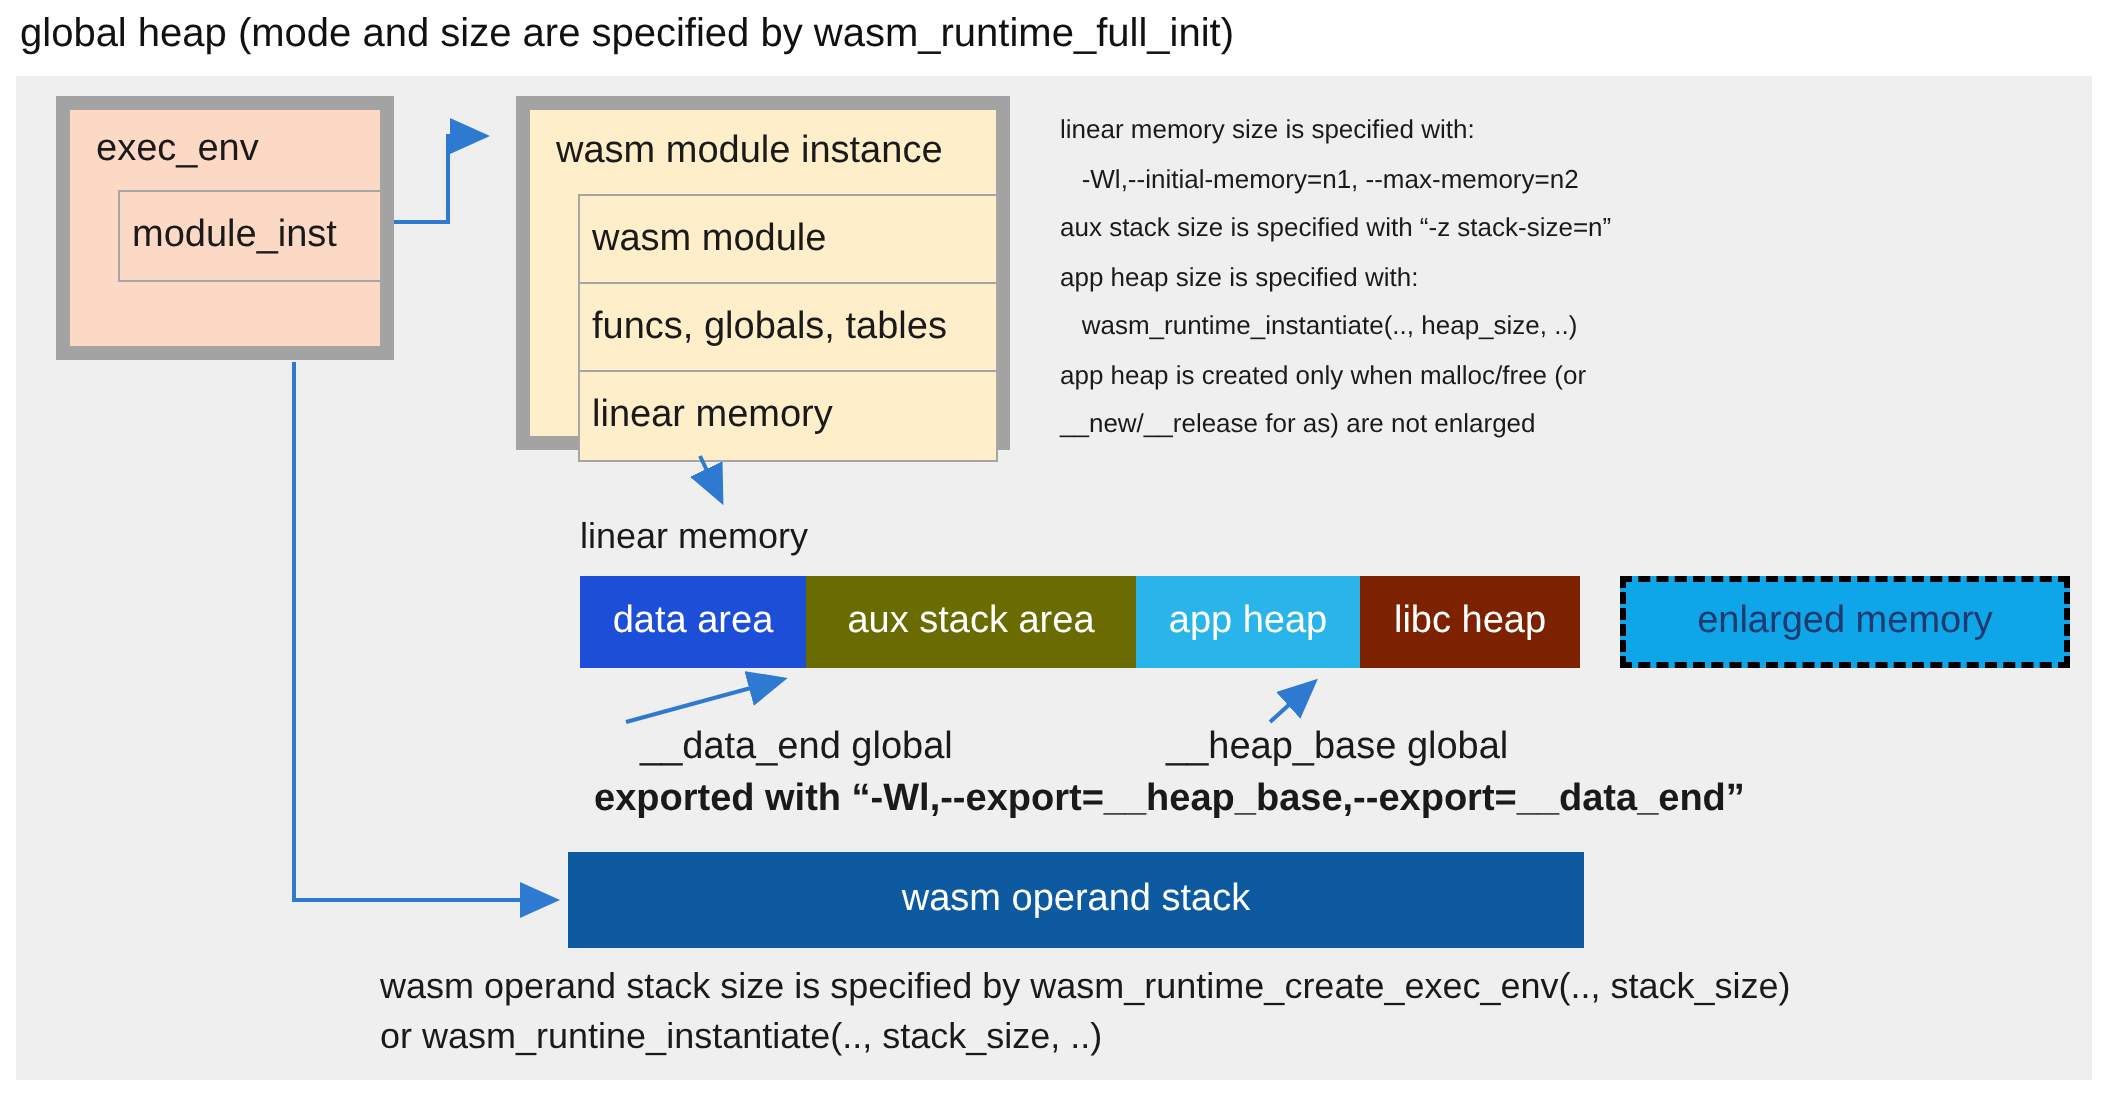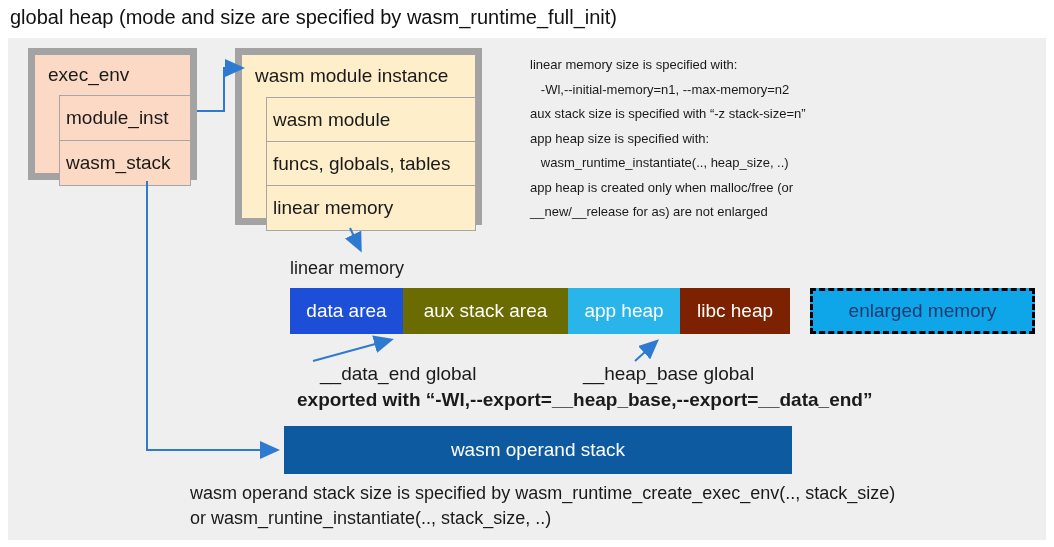--- a/index.html
+++ b/index.html
@@ -12,21 +12,21 @@
   
   .box{position:absolute;border:7px solid #a3a3a3;box-sizing:border-box;}
   .pink{background:#fcd9c5;}
   .cream{background:#feeeca;}
   .box-header{height:40px;display:flex;align-items:center;padding-left:13px;font-size:19px;}
   .inner-row{position:absolute;left:24px;right:-1px;border:1px solid #a6a6a6;box-sizing:border-box;
              display:flex;align-items:center;padding-left:6px;font-size:19px;}
   #exec-env{left:28px;top:48px;width:169px;height:132px;}
   #exec-env .r0{top:40px;height:46px;}
   #exec-env .r1{top:85px;height:46px;}
-  #module-instance{left:235px;top:48px;width:247px;height:177px;}
+  #module-instance{left:258px;top:48px;width:247px;height:177px;}
   #module-instance .box-header{height:42px;}
   #module-instance .r0{top:42px;height:45px;}
   #module-instance .r1{top:86px;height:45px;}
   #module-instance .r2{top:130px;height:46px;}
   
   #notes{position:absolute;left:530px;top:53px;font-size:13px;line-height:24.5px;}
   .note-line{white-space:pre;}
   
   #lm-label{position:absolute;left:290px;top:258px;font-size:18px;}
   .seg{position:absolute;top:288px;height:46px;display:flex;align-items:center;justify-content:center;
@@ -52,21 +52,20 @@
 <body>
 
 <div id="canvas">
   <div id="bg"></div>
 
   <div id="title">global heap (mode and size are specified by wasm_runtime_full_init)</div>
 
   <div id="exec-env" class="box pink">
     <div class="box-header">exec_env</div>
     <div class="inner-row pink r0">module_inst</div>
-    <div class="inner-row pink r1">wasm_stack</div>
   </div>
 
   <div id="module-instance" class="box cream">
     <div class="box-header">wasm module instance</div>
     <div class="inner-row cream r0">wasm module</div>
     <div class="inner-row cream r1">funcs, globals, tables</div>
     <div class="inner-row cream r2">linear memory</div>
   </div>
 
   <div id="notes">

